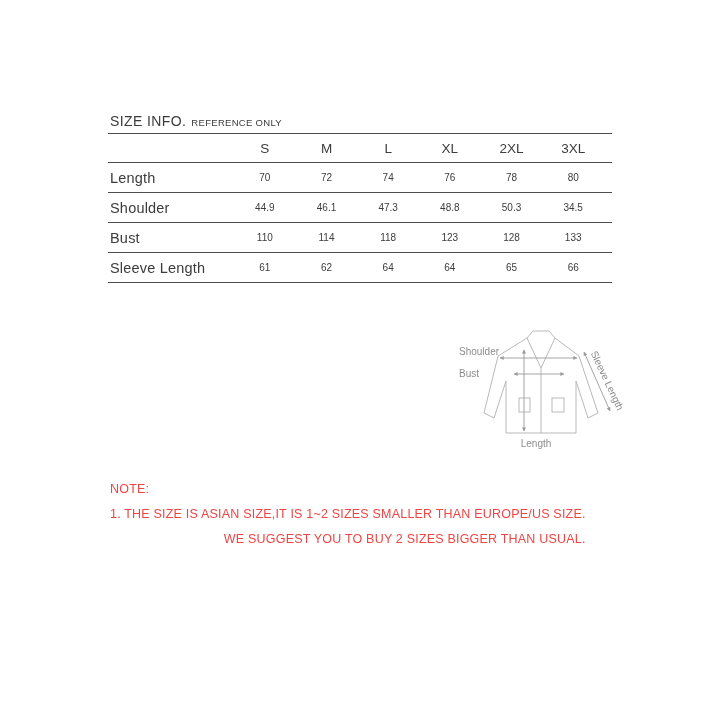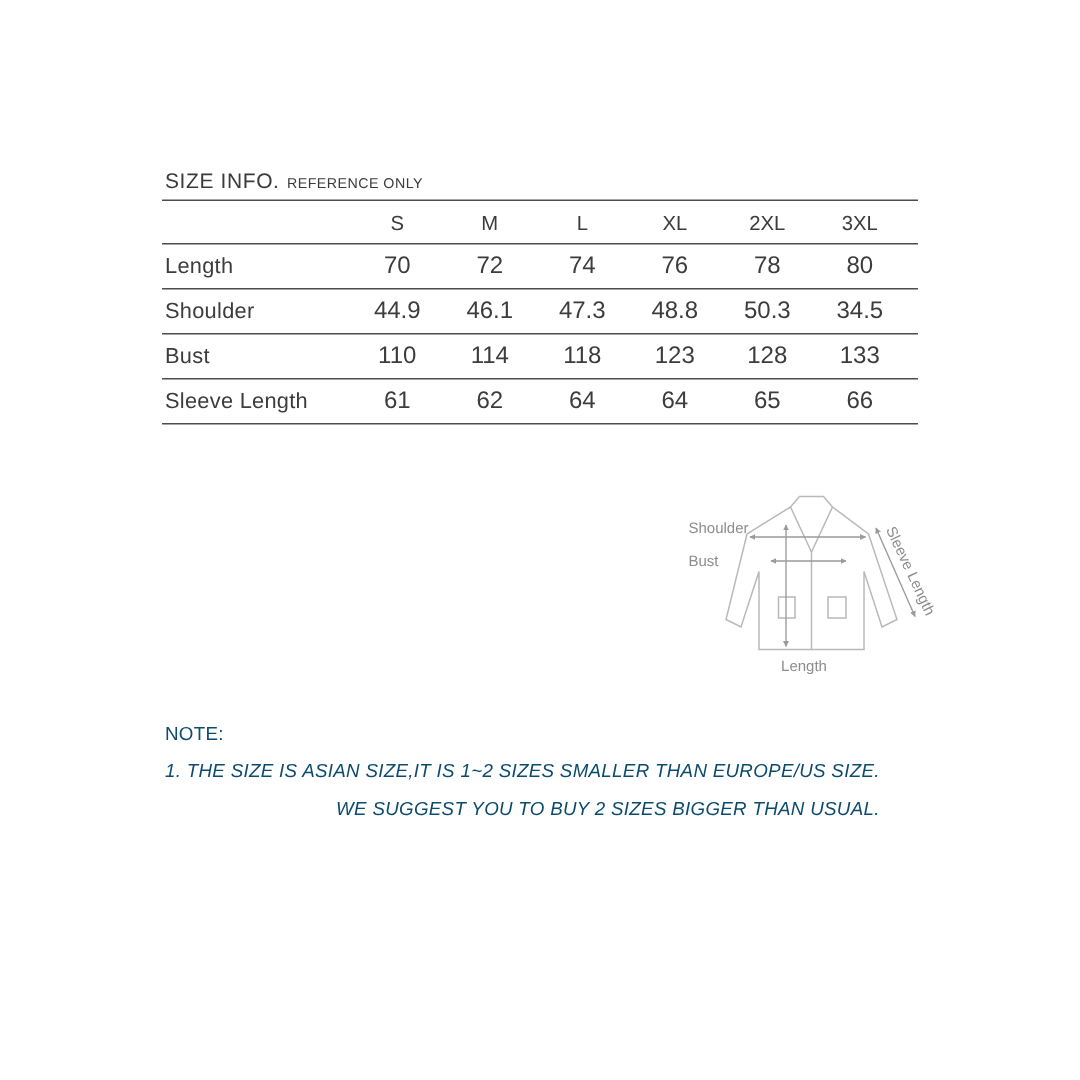--- a/index.html
+++ b/index.html
@@ -57,21 +57,21 @@
     width: 126px;
     font-size: 14.5px;
     letter-spacing: 0.2px;
     padding-left: 2px;
     box-sizing: border-box;
     color: #3c3c3c;
   }
   .t-cell {
     flex: 1;
     text-align: center;
-    font-size: 16px;
+    font-size: 10px;
     color: #3c3c3c;
   }
   .t-row.head .t-cell { font-size: 13.5px; }
 
   
   .diagram {
     position: absolute;
     left: 448px;
     top: 320px;
     width: 185px;
@@ -83,32 +83,31 @@
     fill: #8d8d8d;
   }
 
   
   .note {
     position: absolute;
     left: 110px;
     top: 477px;
     font-size: 12.5px;
     letter-spacing: 0.2px;
-    color: #0c4a6e;
+    color: #ef4444;
   }
   .note-heading {
     height: 25px;
     line-height: 25px;
     white-space: nowrap;
   }
   .note-line {
     height: 25px;
     line-height: 25px;
     white-space: nowrap;
-    font-style: italic;
   }
   .note-line.indent { padding-left: 17px; text-align: right; }
 </style>
 </head>
 <body>
 
 <div class="canvas">
 
   <div class="size-header">
     <span class="size-title">SIZE INFO.</span><span class="size-sub">REFERENCE ONLY</span>

